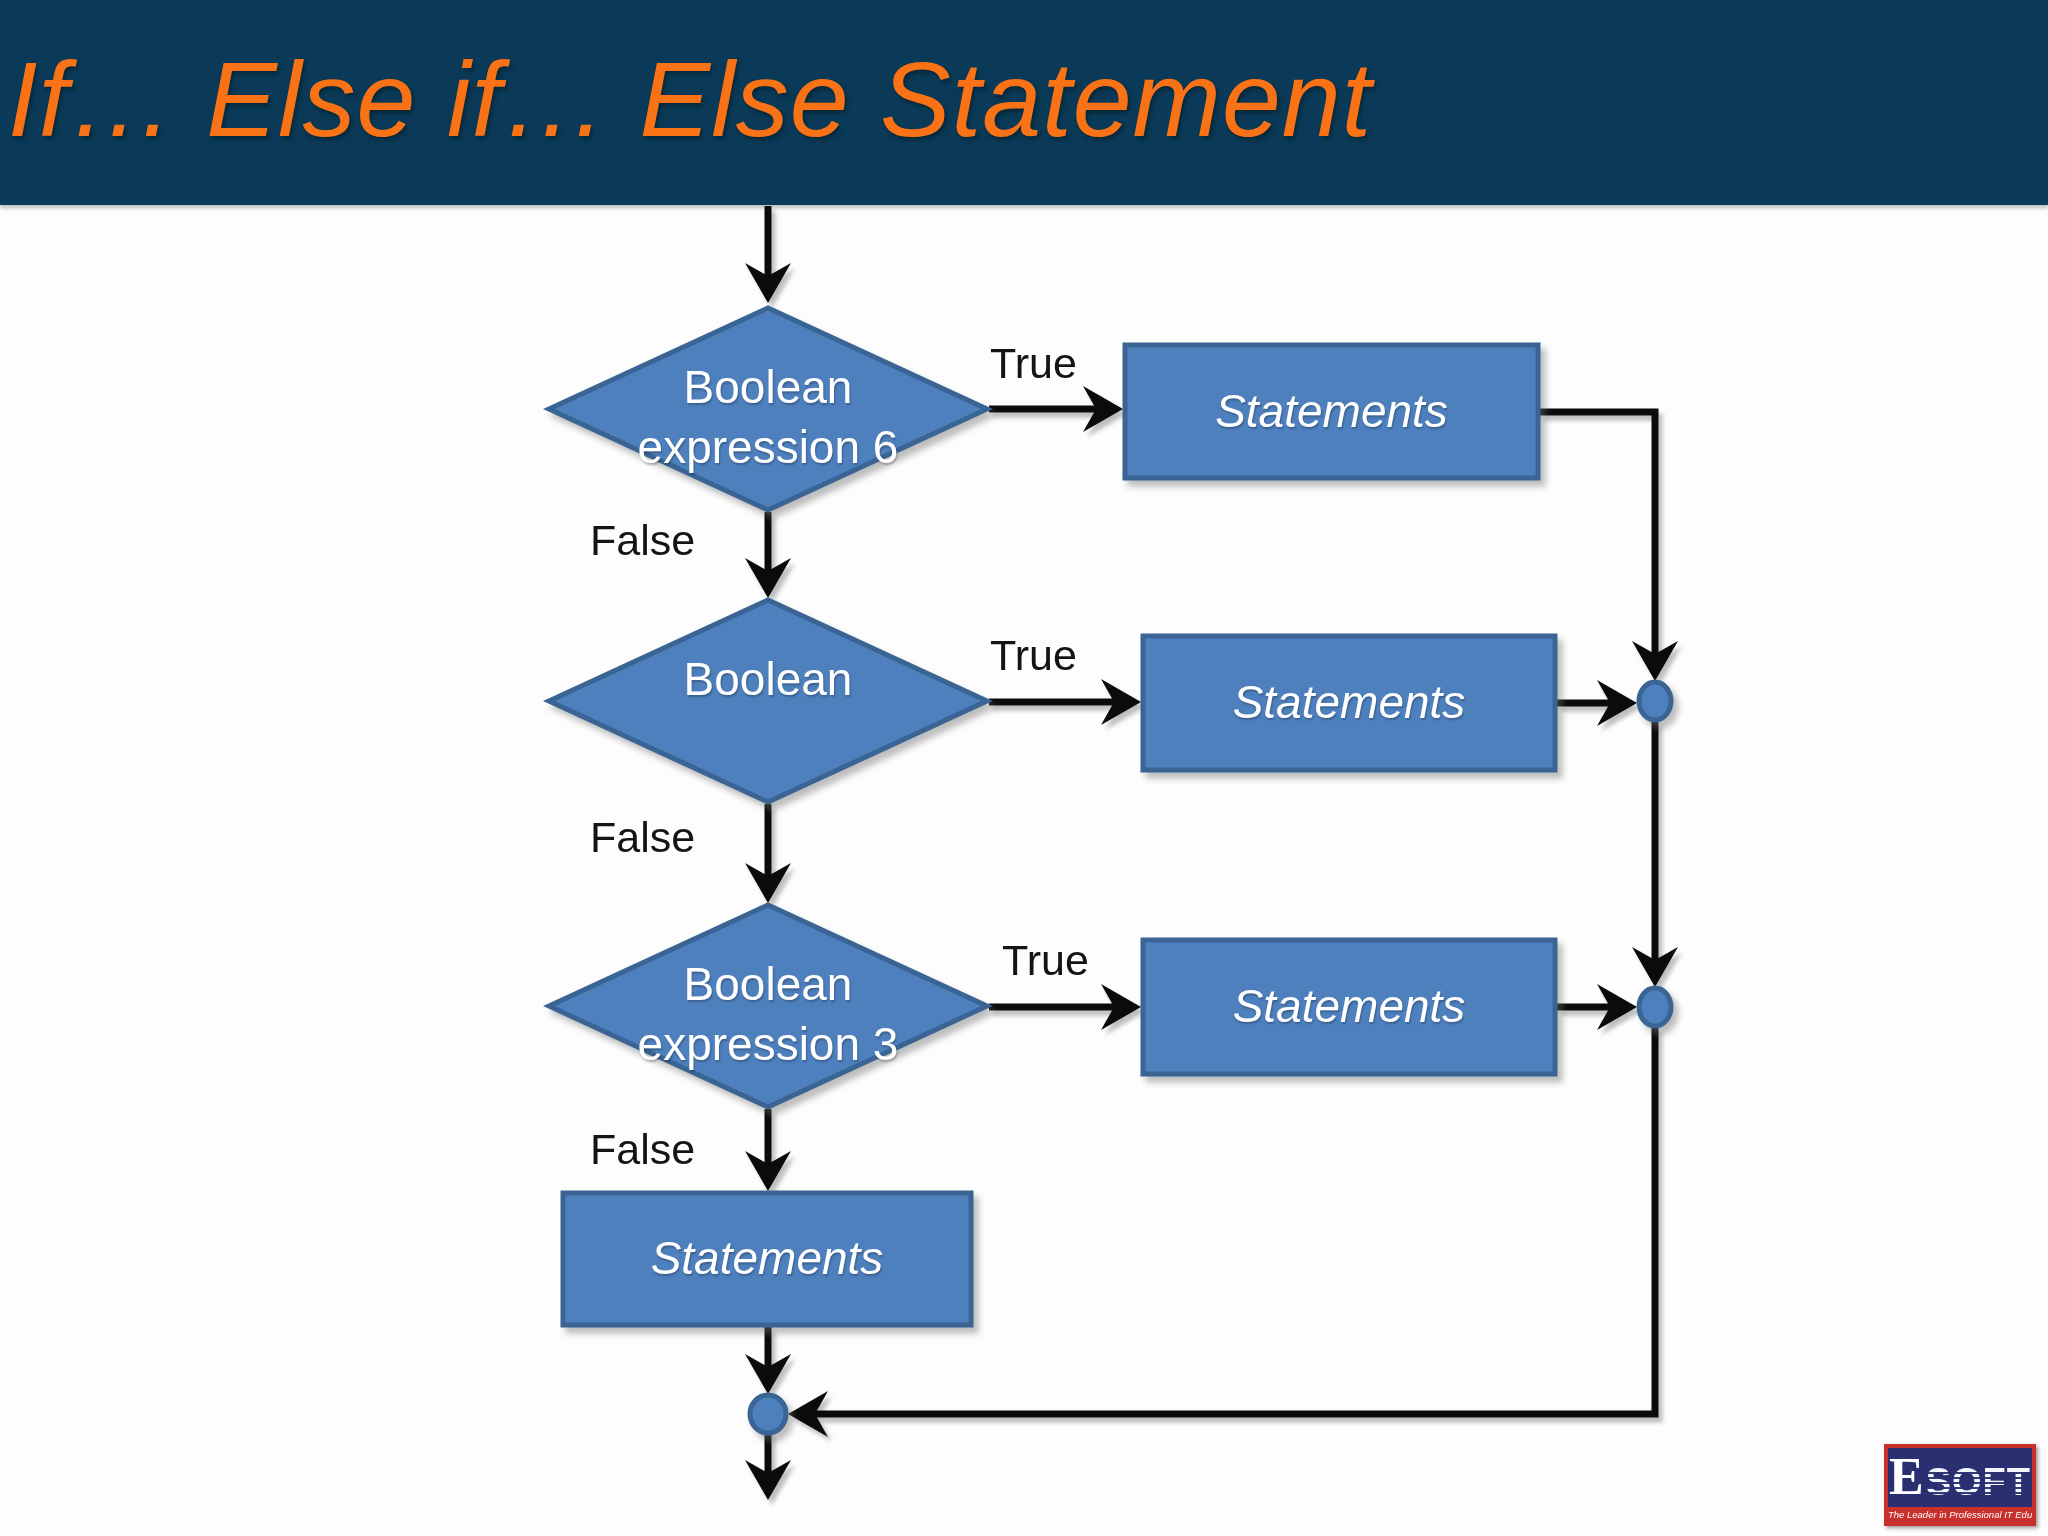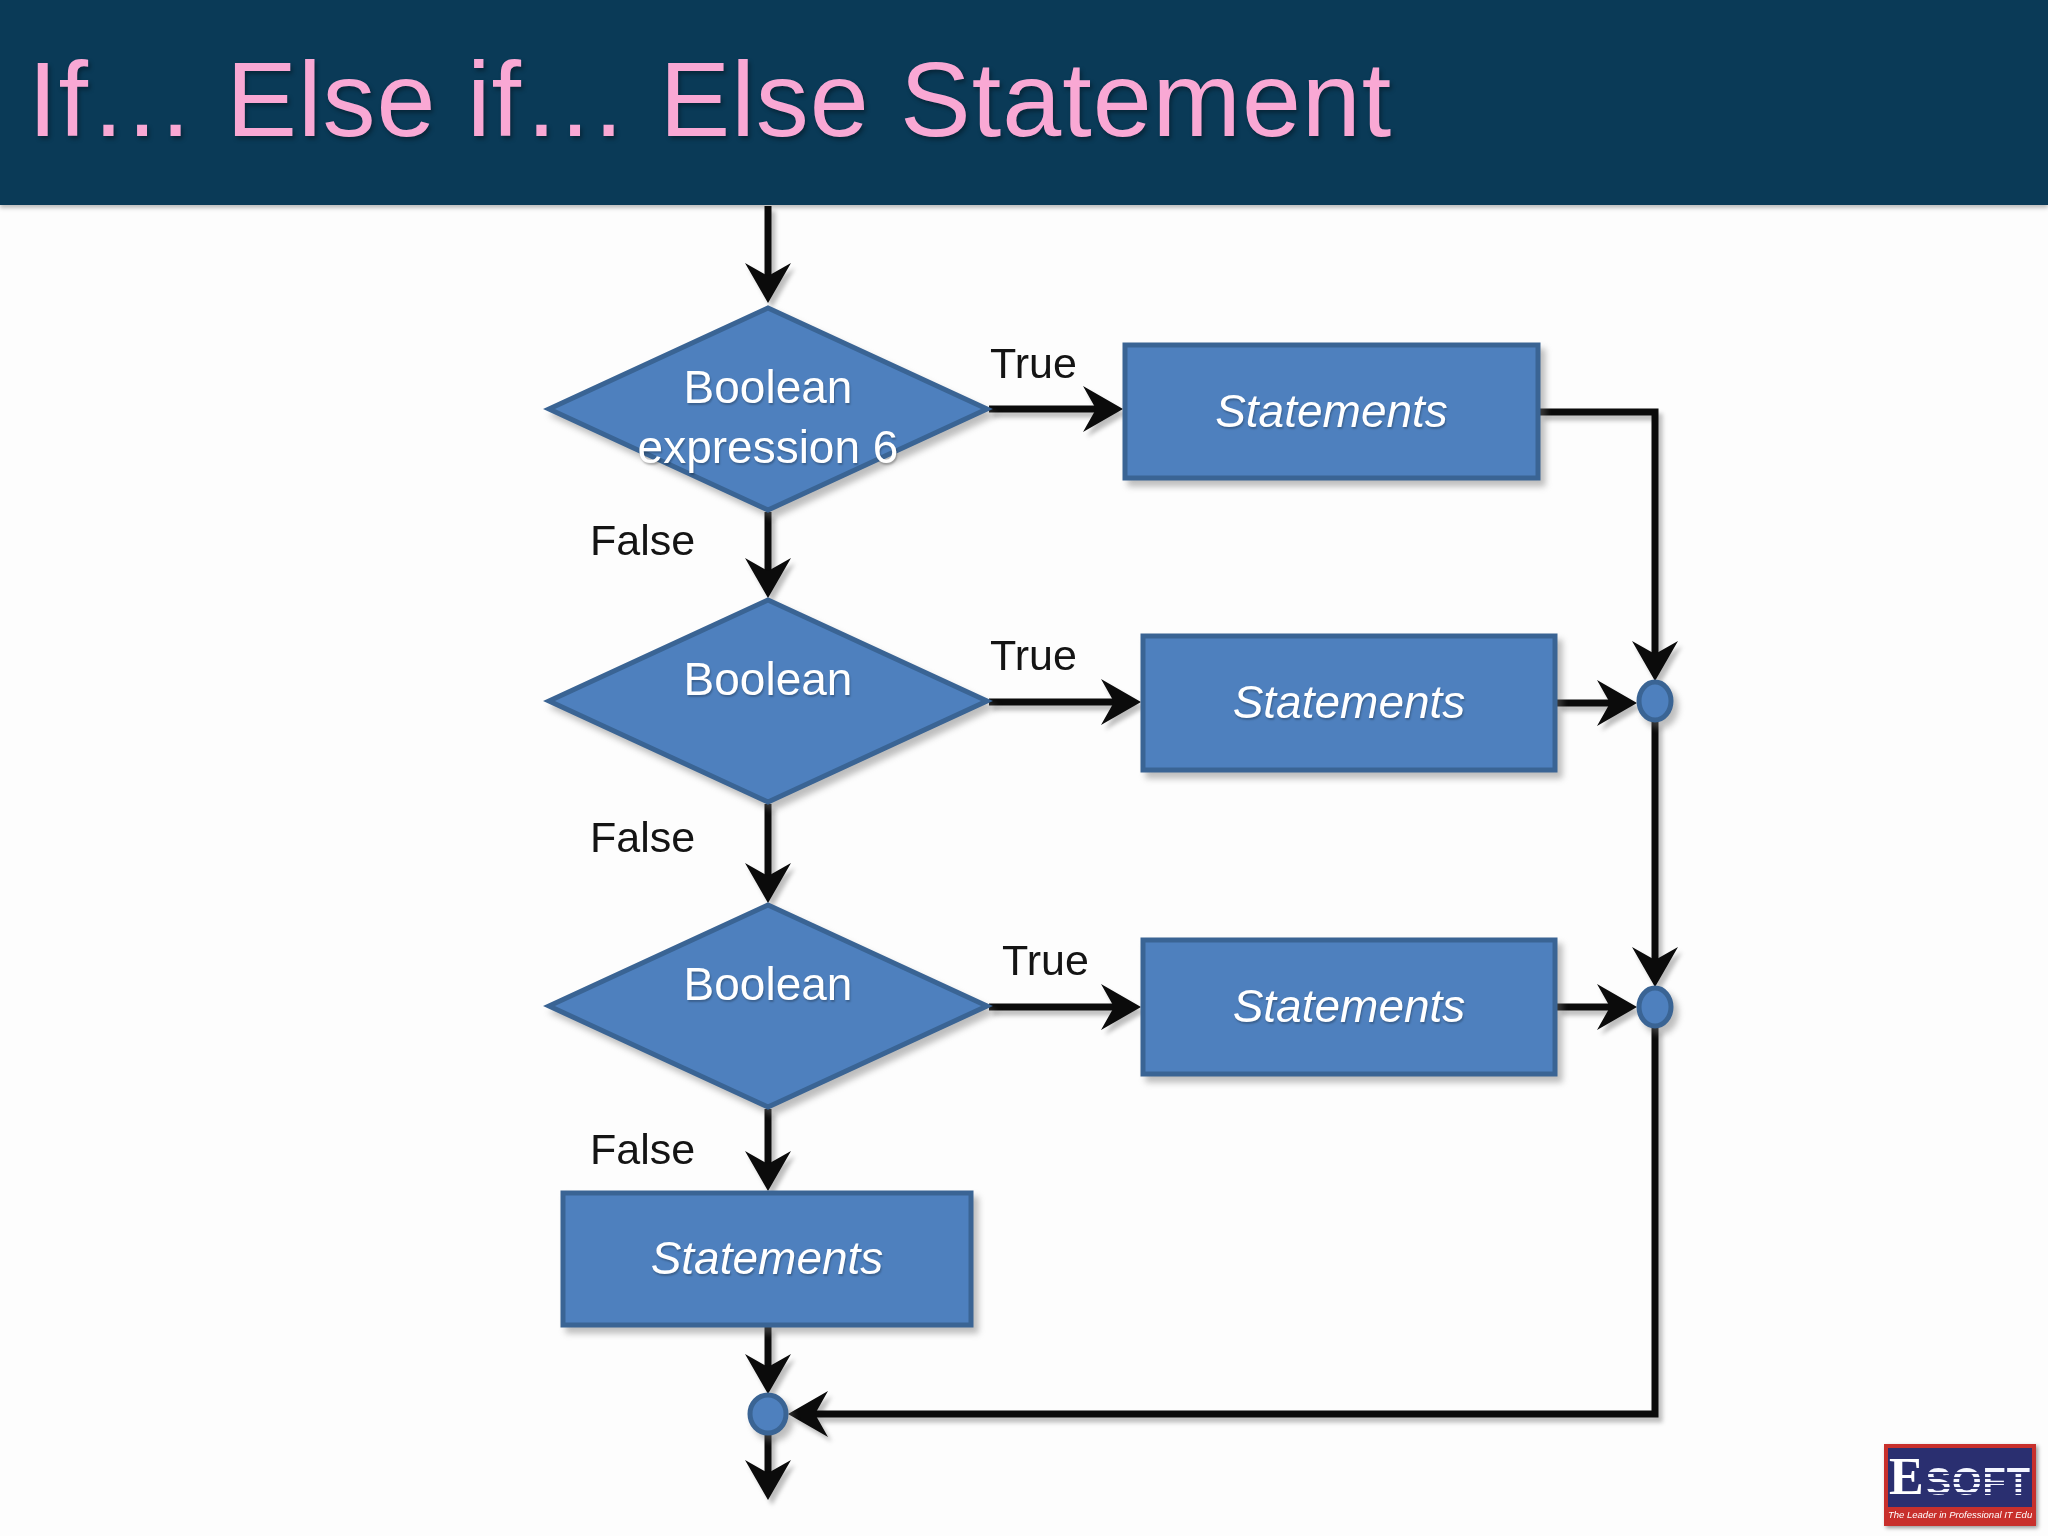--- a/index.html
+++ b/index.html
@@ -7,24 +7,25 @@
     position:relative;width:2048px;height:1536px;overflow:hidden;
     background:#fdfdfd;font-family:"Liberation Sans",sans-serif;
   }
   
   .header{
     position:absolute;left:0;top:0;width:2048px;height:205px;
     background:#0a3a57;display:flex;align-items:center;
     box-shadow:0 3px 4px rgba(0,0,0,0.25);
   }
   .header .title{
-    color:#f9a8d4;font-size:106px;font-weight:400;letter-spacing:1px;
-    padding-left:28px;line-height:1;transform:translateY(-4px);
+    color:#f97316;font-size:106px;font-weight:400;letter-spacing:1px;
+    padding-left:8px;line-height:1;transform:translateY(-4px);
     text-shadow:2px 3px 4px rgba(0,0,0,0.35);
     white-space:nowrap;
+    font-style:italic;
   }
   
   svg.flow{position:absolute;left:0;top:0;}
   .connectors{filter:drop-shadow(4px 5px 2px rgba(110,110,110,0.45));}
   .shapes{filter:drop-shadow(5px 6px 3px rgba(110,110,110,0.45));}
   .connectors line,.connectors polyline{stroke:#0b0b0b;stroke-width:7;fill:none;}
   .connectors polygon{fill:#0b0b0b;stroke:none;}
   .shapes .node{fill:#4e80be;stroke:#3a6494;stroke-width:5;}
   
   .lbl{position:absolute;line-height:1.3;}
@@ -143,20 +144,21 @@
 
   <div class="lbl node-label" style="left:608px;top:358px;width:320px;">
     <div>Boolean</div>
     <div>expression 6</div>
   </div>
   <div class="lbl node-label" style="left:608px;top:650px;width:320px;">
     <div>Boolean</div>
   </div>
   <div class="lbl node-label" style="left:608px;top:955px;width:320px;">
     <div>Boolean</div>
+    <div>expression 3</div>
   </div>
 
   <div class="lbl stmt-label" style="left:1125px;top:345px;width:413px;height:133px;">Statements</div>
   <div class="lbl stmt-label" style="left:1143px;top:636px;width:412px;height:134px;">Statements</div>
   <div class="lbl stmt-label" style="left:1143px;top:940px;width:412px;height:134px;">Statements</div>
   <div class="lbl stmt-label" style="left:563px;top:1193px;width:408px;height:132px;">Statements</div>
 
   <div class="lbl branch-label" style="left:990px;top:336px;">True</div>
   <div class="lbl branch-label branch-false" style="left:590px;top:513px;width:150px;">False</div>
   <div class="lbl branch-label" style="left:990px;top:628px;">True</div>

